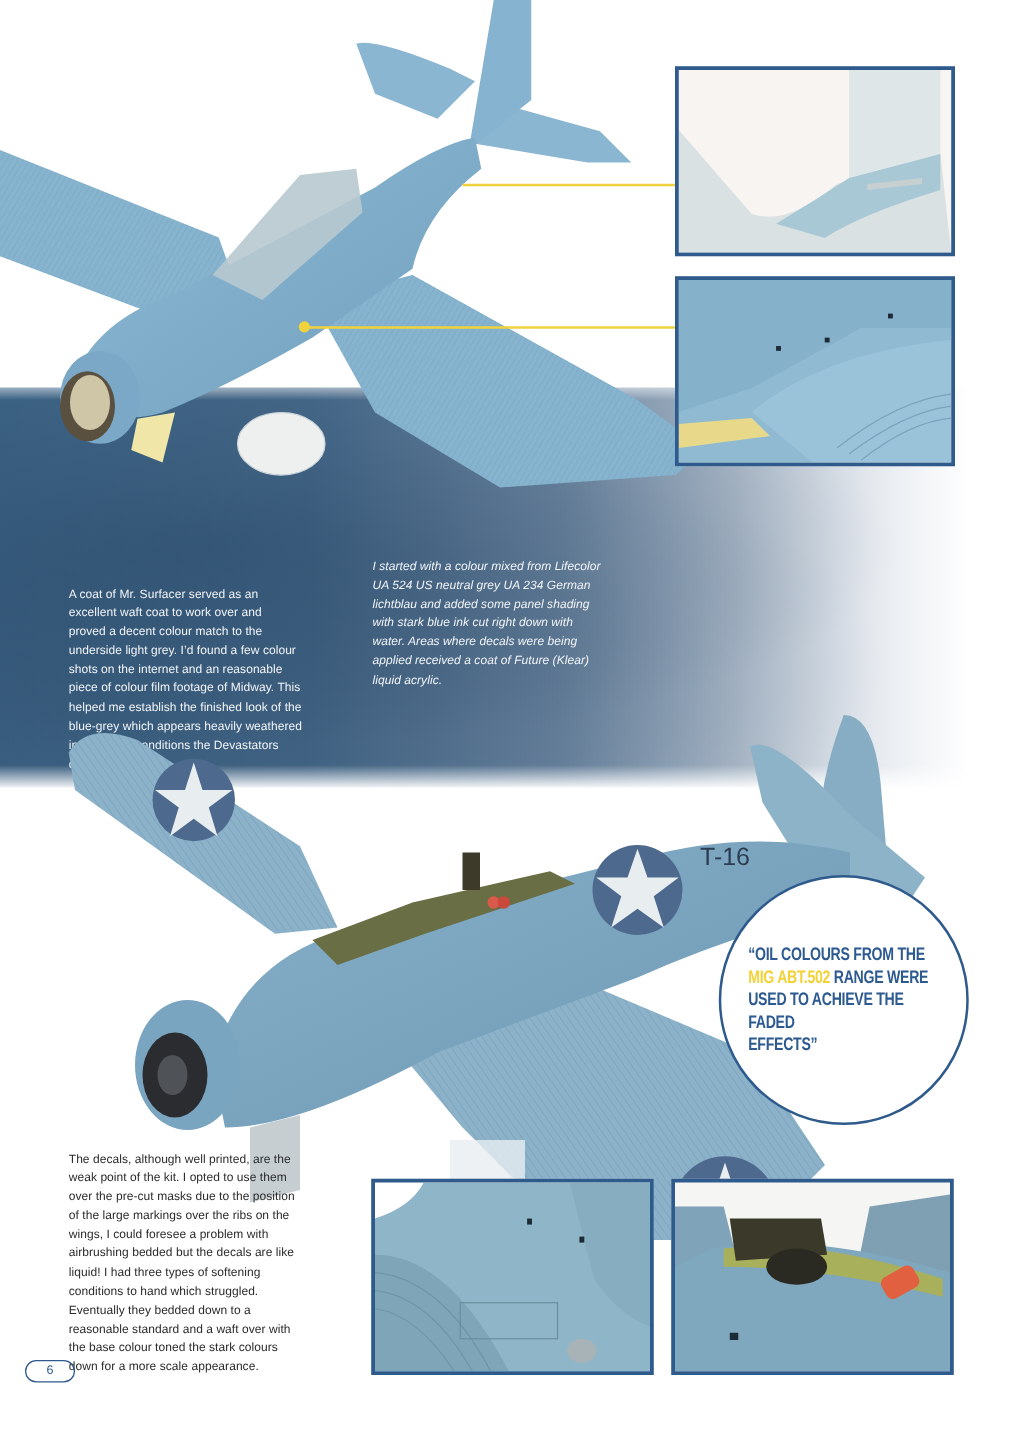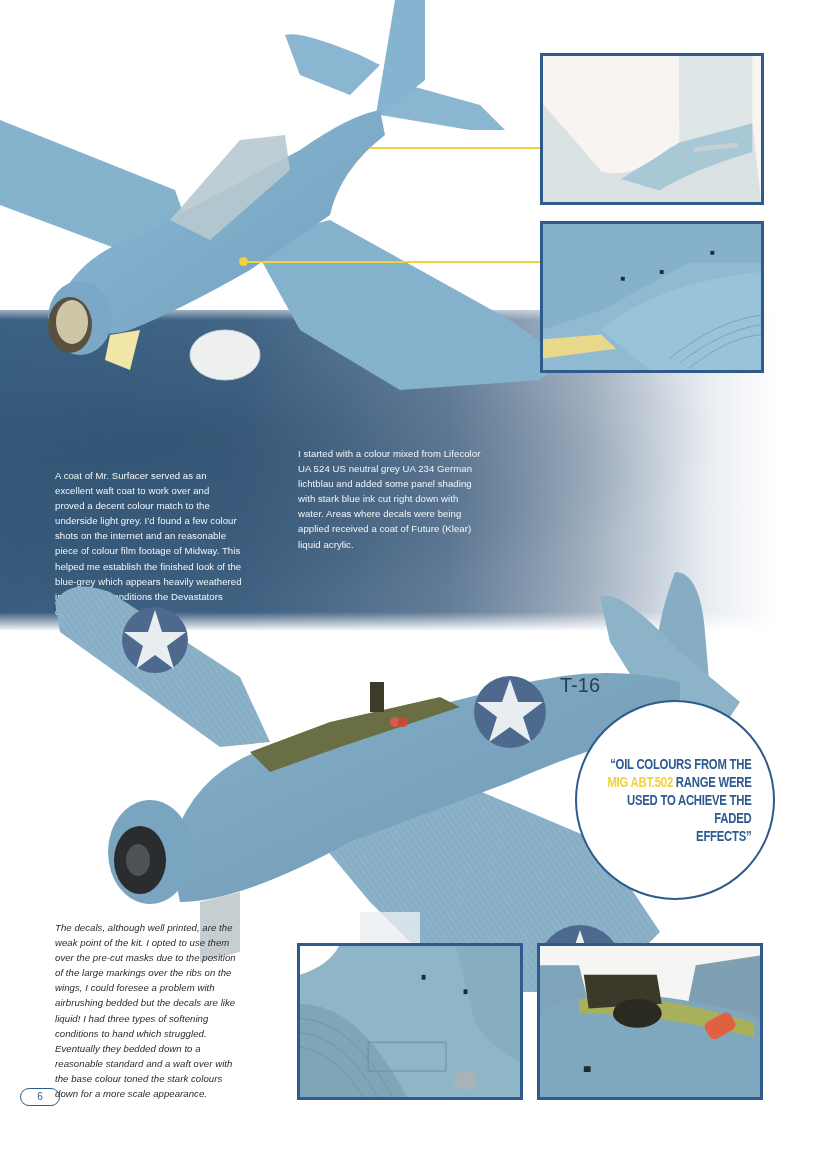--- a/index.html
+++ b/index.html
@@ -39,26 +39,26 @@
 
   .inset {
     position: absolute; border: 3px solid #2e5a8c; overflow: hidden; background: #dfe5ea;
   }
   .inset svg { display: block; width: 100%; height: 100%; }
 
   .text-block {
     position: absolute; font-size: 9.6px; line-height: 15.1px; letter-spacing: 0.05px;
   }
   .text-light { color: #f2f5f8; }
-  .text-dark { color: #2a2a2a; font-style: italic; }
+  .text-dark { color: #2a2a2a; }
 
   .quote-circle {
     position: absolute; left: 575px; top: 700px; width: 200px; height: 200px;
     border-radius: 50%; border: 2px solid #2e5a8c; background: #ffffff;
-    display: flex; align-items: center; justify-content: center; text-align: right;
+    display: flex; align-items: center; justify-content: center; text-align: left;
   }
   .quote-text {
     font-family: "Liberation Sans", sans-serif; font-weight: 700; font-size: 14.5px;
     line-height: 18px; color: #2d5a90; letter-spacing: -0.3px; transform: scaleX(0.78);
     width: 230px; text-transform: uppercase;
   }
   .quote-text .hl { color: #f3d238; }
 
   .page-num {
     position: absolute; left: 20px; top: 1088px; width: 40px; height: 18px;
@@ -145,21 +145,21 @@
     <div>proved a decent colour match to the</div>
     <div>underside light grey. I’d found a few colour</div>
     <div>shots on the internet and an reasonable</div>
     <div>piece of colour film footage of Midway. This</div>
     <div>helped me establish the finished look of the</div>
     <div>blue-grey which appears heavily weathered</div>
     <div>in the harsh conditions the Devastators</div>
     <div>operated in.</div>
   </div>
 
-  <div class="text-block text-light" style="left:298px; top:446px; width:240px;">
+  <div class="text-block text-light" style="left:298px; top:446px; width:240px;font-style:italic;">
     <div>I started with a colour mixed from Lifecolor</div>
     <div>UA 524 US neutral grey UA 234 German</div>
     <div>lichtblau and added some panel shading</div>
     <div>with stark blue ink cut right down with</div>
     <div>water. Areas where decals were being</div>
     <div>applied received a coat of Future (Klear)</div>
     <div>liquid acrylic.</div>
   </div>
 
   <div class="band-bottom-edge"></div>

